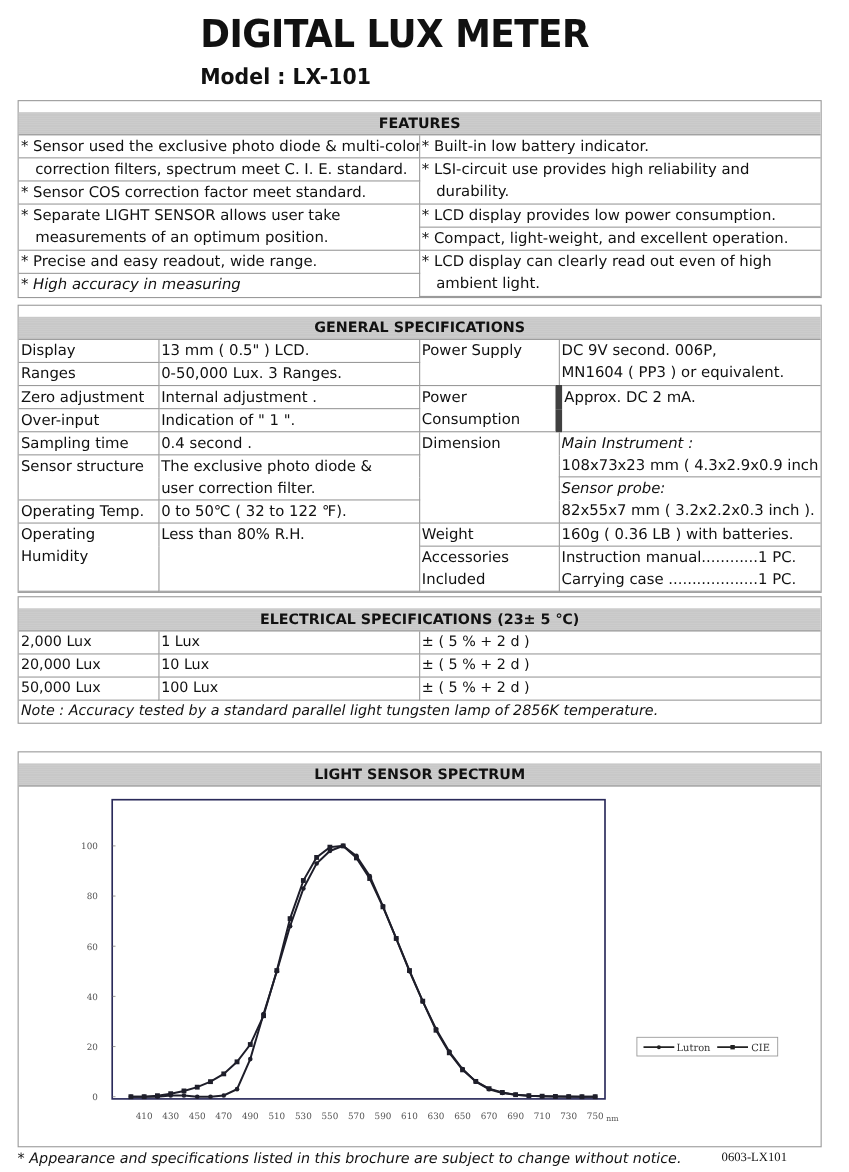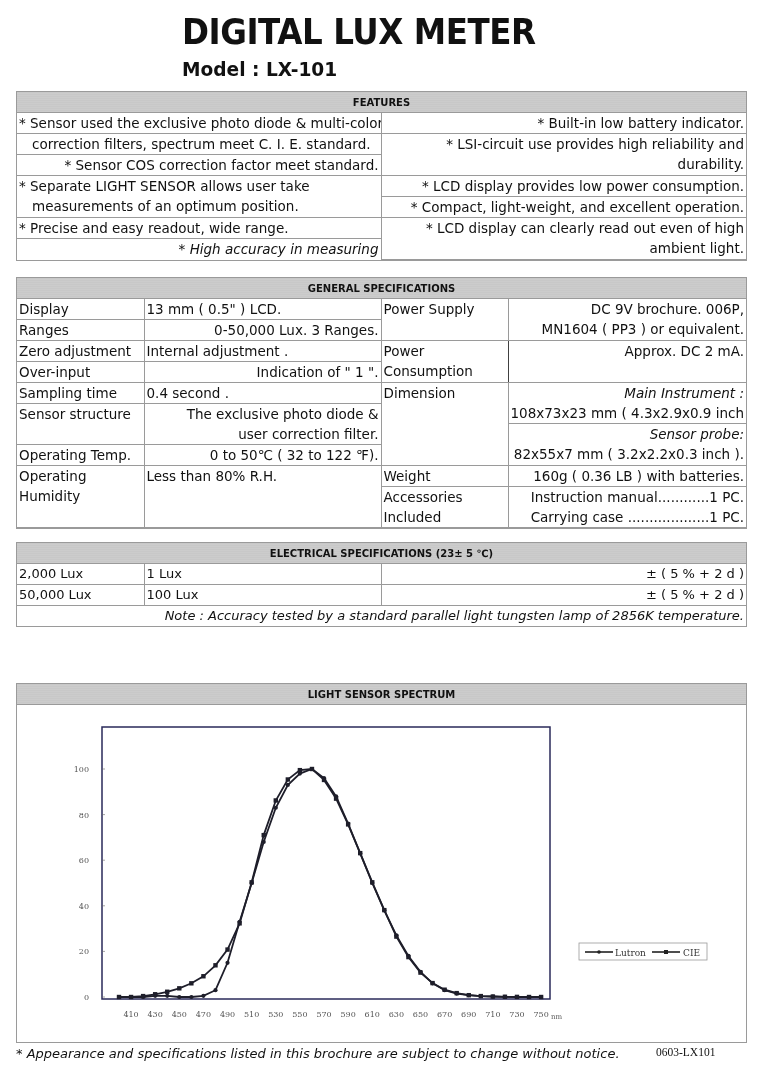--- a/index.html
+++ b/index.html
@@ -4,27 +4,27 @@
 <style>
   html, body { margin:0; padding:0; background:#ffffff; }
   body { width:772px; height:1065px; position:relative; overflow:hidden;
          font-family:"DejaVu Sans", sans-serif; color:#111; }
   .title { position:absolute; left:182px; top:12px; font-size:35px; font-weight:bold;
            letter-spacing:-0.5px; font-family:"DejaVu Sans", sans-serif; transform:scaleX(0.93); transform-origin:left top; }
   .model { position:absolute; left:182px; top:57px; font-size:20px; font-weight:bold;
            transform:scaleX(0.93); transform-origin:left top; }
   .sect { position:absolute; left:16px; width:729px; border:1px solid #9a9a9a; }
   .sect-head { background:#c8c8c8; background-image:repeating-linear-gradient(0deg, rgba(255,255,255,0.08) 0 1px, transparent 1px 2px);
-               text-align:center; font-weight:bold; font-size:10px; height:20px; line-height:21px;
-               border-bottom:1px solid #9a9a9a; }
+               text-align:center; font-weight:bold; font-size:13px; height:20px; line-height:21px;
+               border-bottom:1px solid #9a9a9a;margin-top:10px; }
   table { border-collapse:collapse; width:100%; font-size:13.5px; table-layout:fixed; }
   td { border:1px solid #9a9a9a; padding:0 2px; vertical-align:top; line-height:20px; white-space:nowrap; overflow:hidden; }
   tr:first-child td { border-top:none;margin-top:16px; }
   td:first-child { border-left:none; }
-  td:last-child { border-right:none;text-align:right; }
+  td:last-child { border-right:none; }
   tr:last-child td { border-bottom:none;font-style:italic; }
   .feat td { padding-left:2px; }
   .indent { padding-left:13px; display:block; }
   .it { font-style:italic; }
   .elec td { font-size:13px; }
   .chart-wrap { position:absolute; left:16px; top:683px; width:729px; height:358px; border:1px solid #9a9a9a; }
   .footer-note { position:absolute; left:16px; top:1046px; font-size:13px;font-style:italic; }
   .footer-code { position:absolute; left:656px; top:1046px; font-size:11.5px;font-family:Liberation Serif, serif; }
   svg text { font-family:"DejaVu Serif", serif; }
 </style>
@@ -81,32 +81,32 @@
         <col style="width:237px">
         <col style="width:127px">
         <col>
       </colgroup>
     <tbody>
         <tr>
       <td>Display</td>
       <td>13 mm ( 0.5" ) LCD.</td>
       <td rowspan="2">Power Supply</td>
       <td rowspan="2">
-            <div>DC 9V brochure. 006P,</div>
+            <div>DC 9V second. 006P,</div>
             <div>MN1604 ( PP3 ) or equivalent.</div>
           </td>
     </tr>
     <tr>
       <td>Ranges</td>
       <td>0-50,000 Lux. 3 Ranges.</td>
     </tr>
     <tr>
       <td>Zero adjustment</td>
       <td>Internal adjustment .</td>
-      <td rowspan="2" style="border-right:1px solid #404040;">
+      <td rowspan="2" style="border-right:6px solid #404040;">
             <div>Power</div>
             <div>Consumption</div>
           </td>
       <td rowspan="2">
             <div>Approx. DC 2 mA.</div>
           </td>
     </tr>
     <tr>
       <td>Over-input</td>
       <td>Indication of " 1 ".</td>
@@ -166,20 +166,25 @@
   <table class="elec">
     <colgroup>
         <col style="width:127px">
         <col style="width:237px">
         <col>
       </colgroup>
     <tbody>
     <tr>
       <td>2,000 Lux</td>
       <td>1 Lux</td>
+      <td>± ( 5 % + 2 d )</td>
+    </tr>
+    <tr>
+      <td>20,000 Lux</td>
+      <td>10 Lux</td>
       <td>± ( 5 % + 2 d )</td>
     </tr>
     <tr>
       <td>50,000 Lux</td>
       <td>100 Lux</td>
       <td>± ( 5 % + 2 d )</td>
     </tr>
     <tr>
       <td colspan="3" class="it">Note : Accuracy tested by a standard parallel light tungsten lamp of 2856K temperature.</td>
     </tr>

